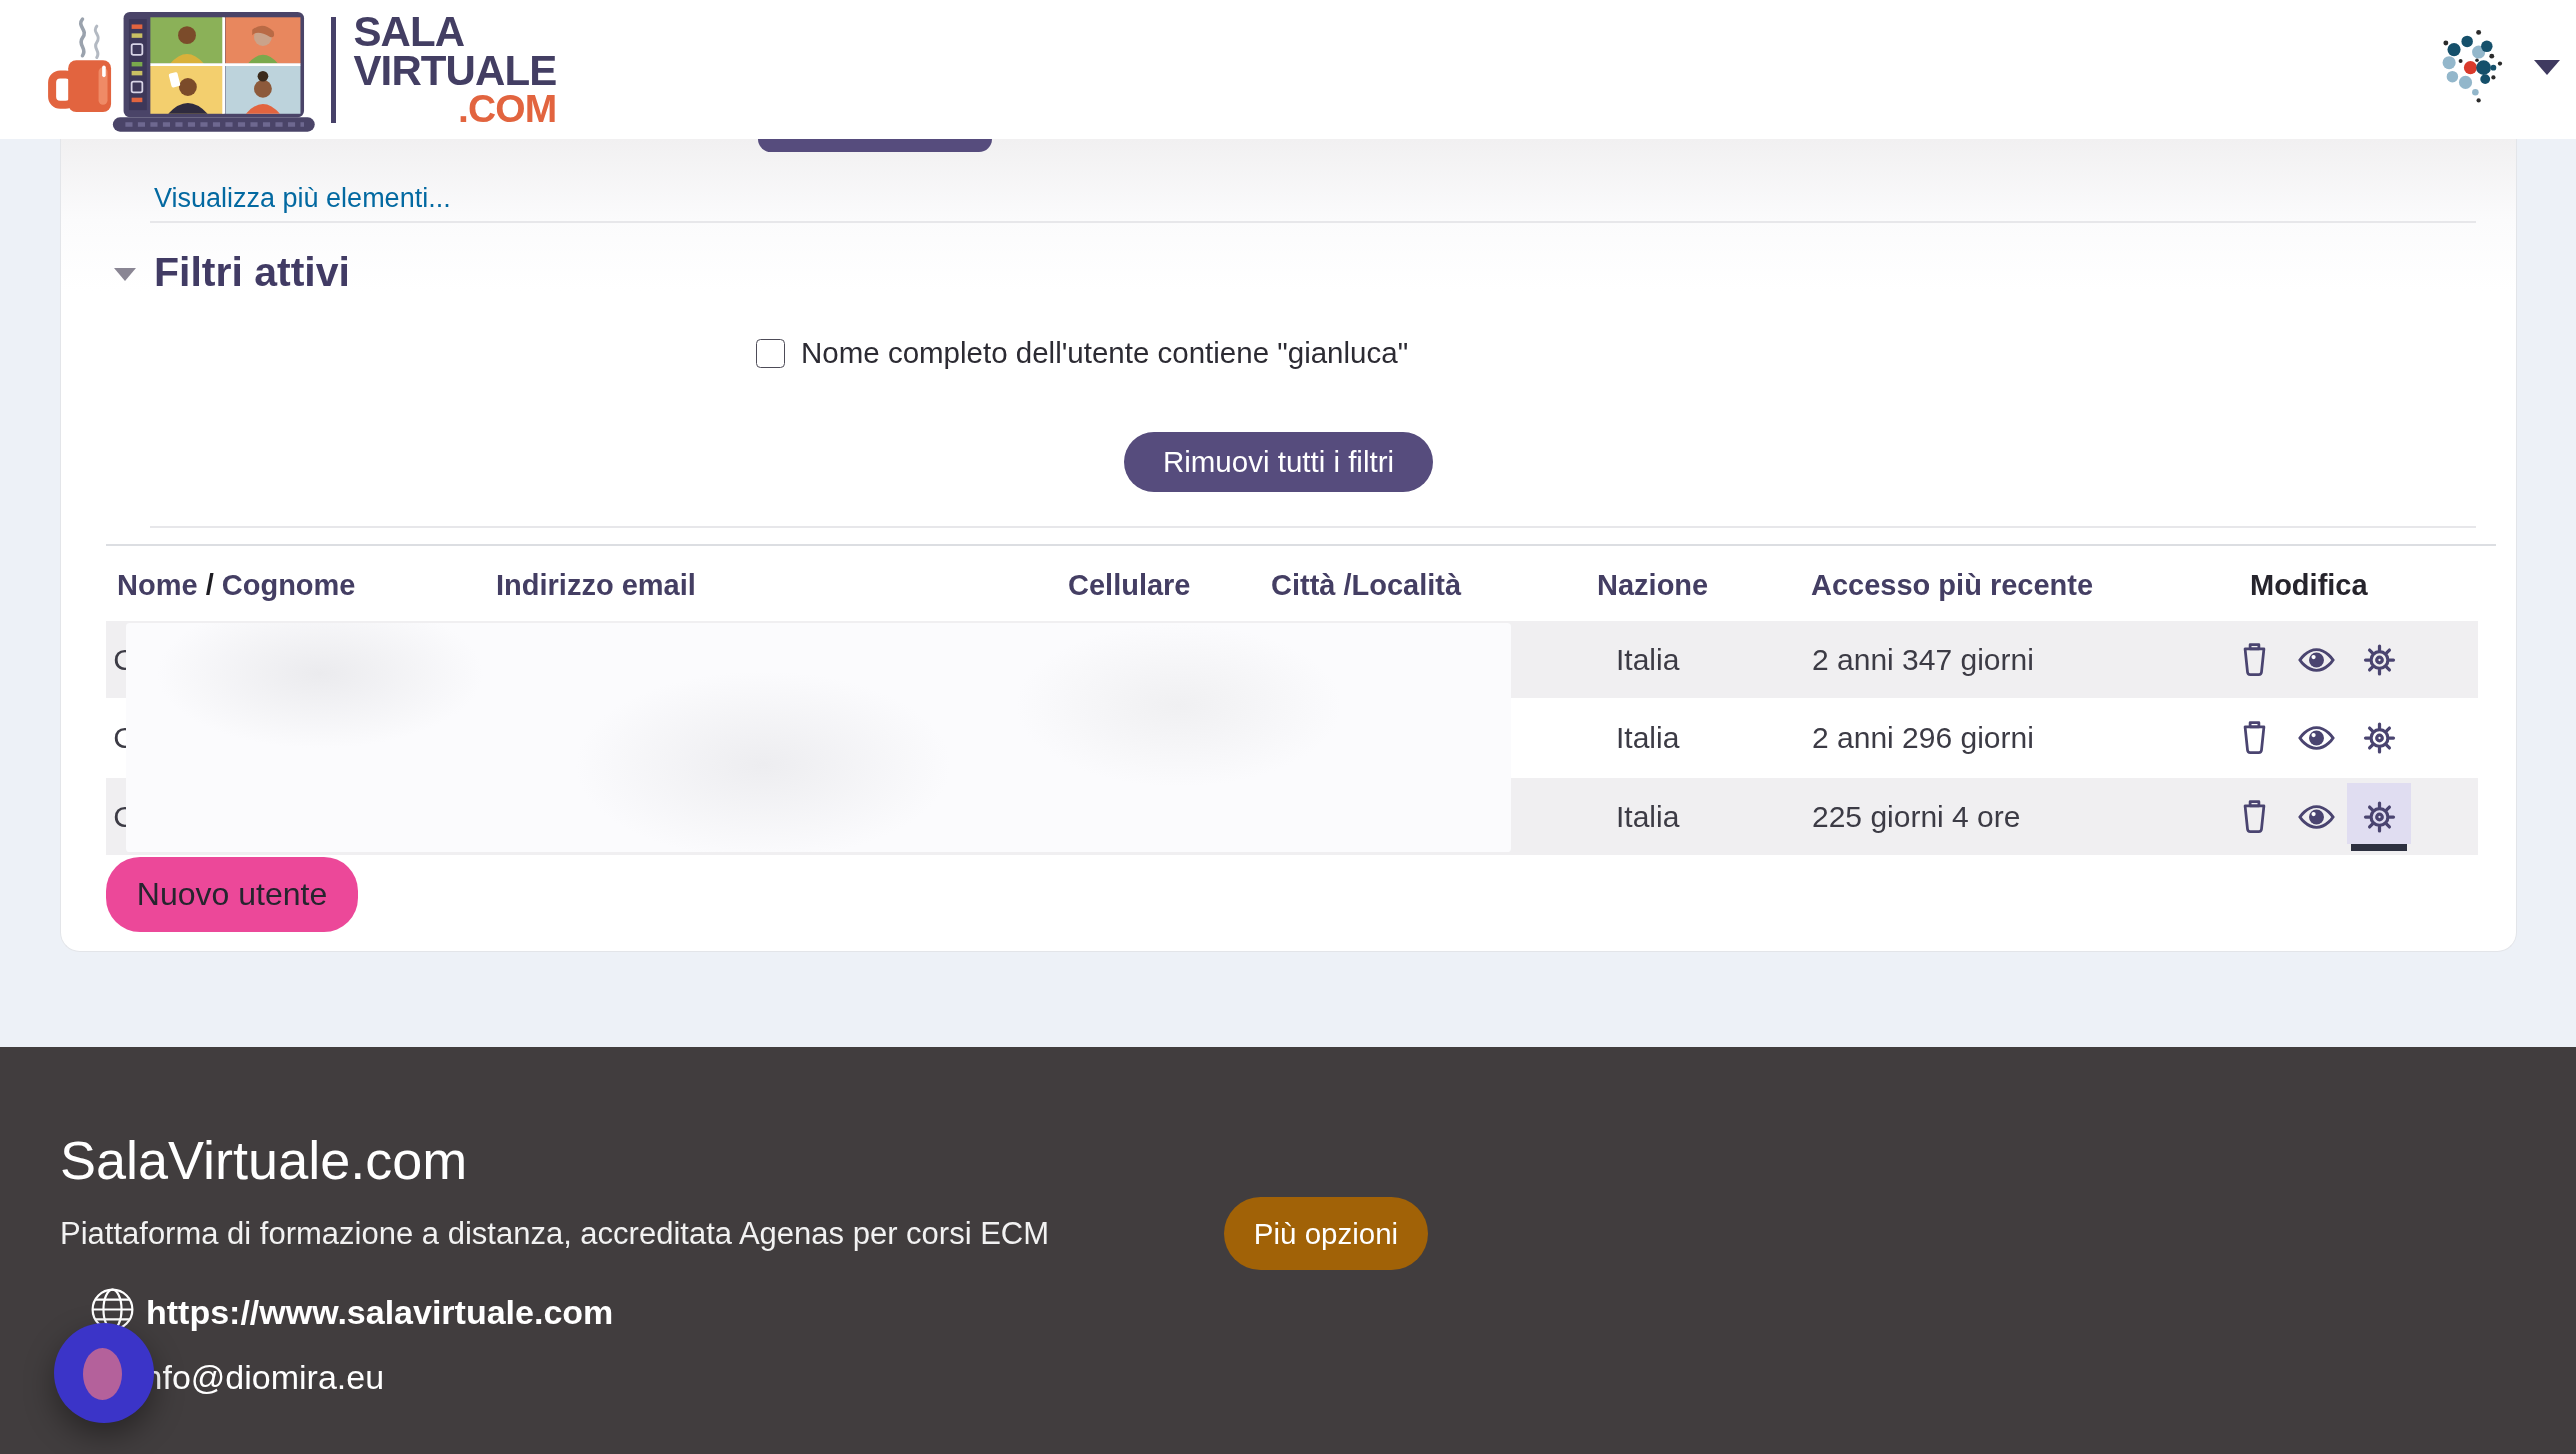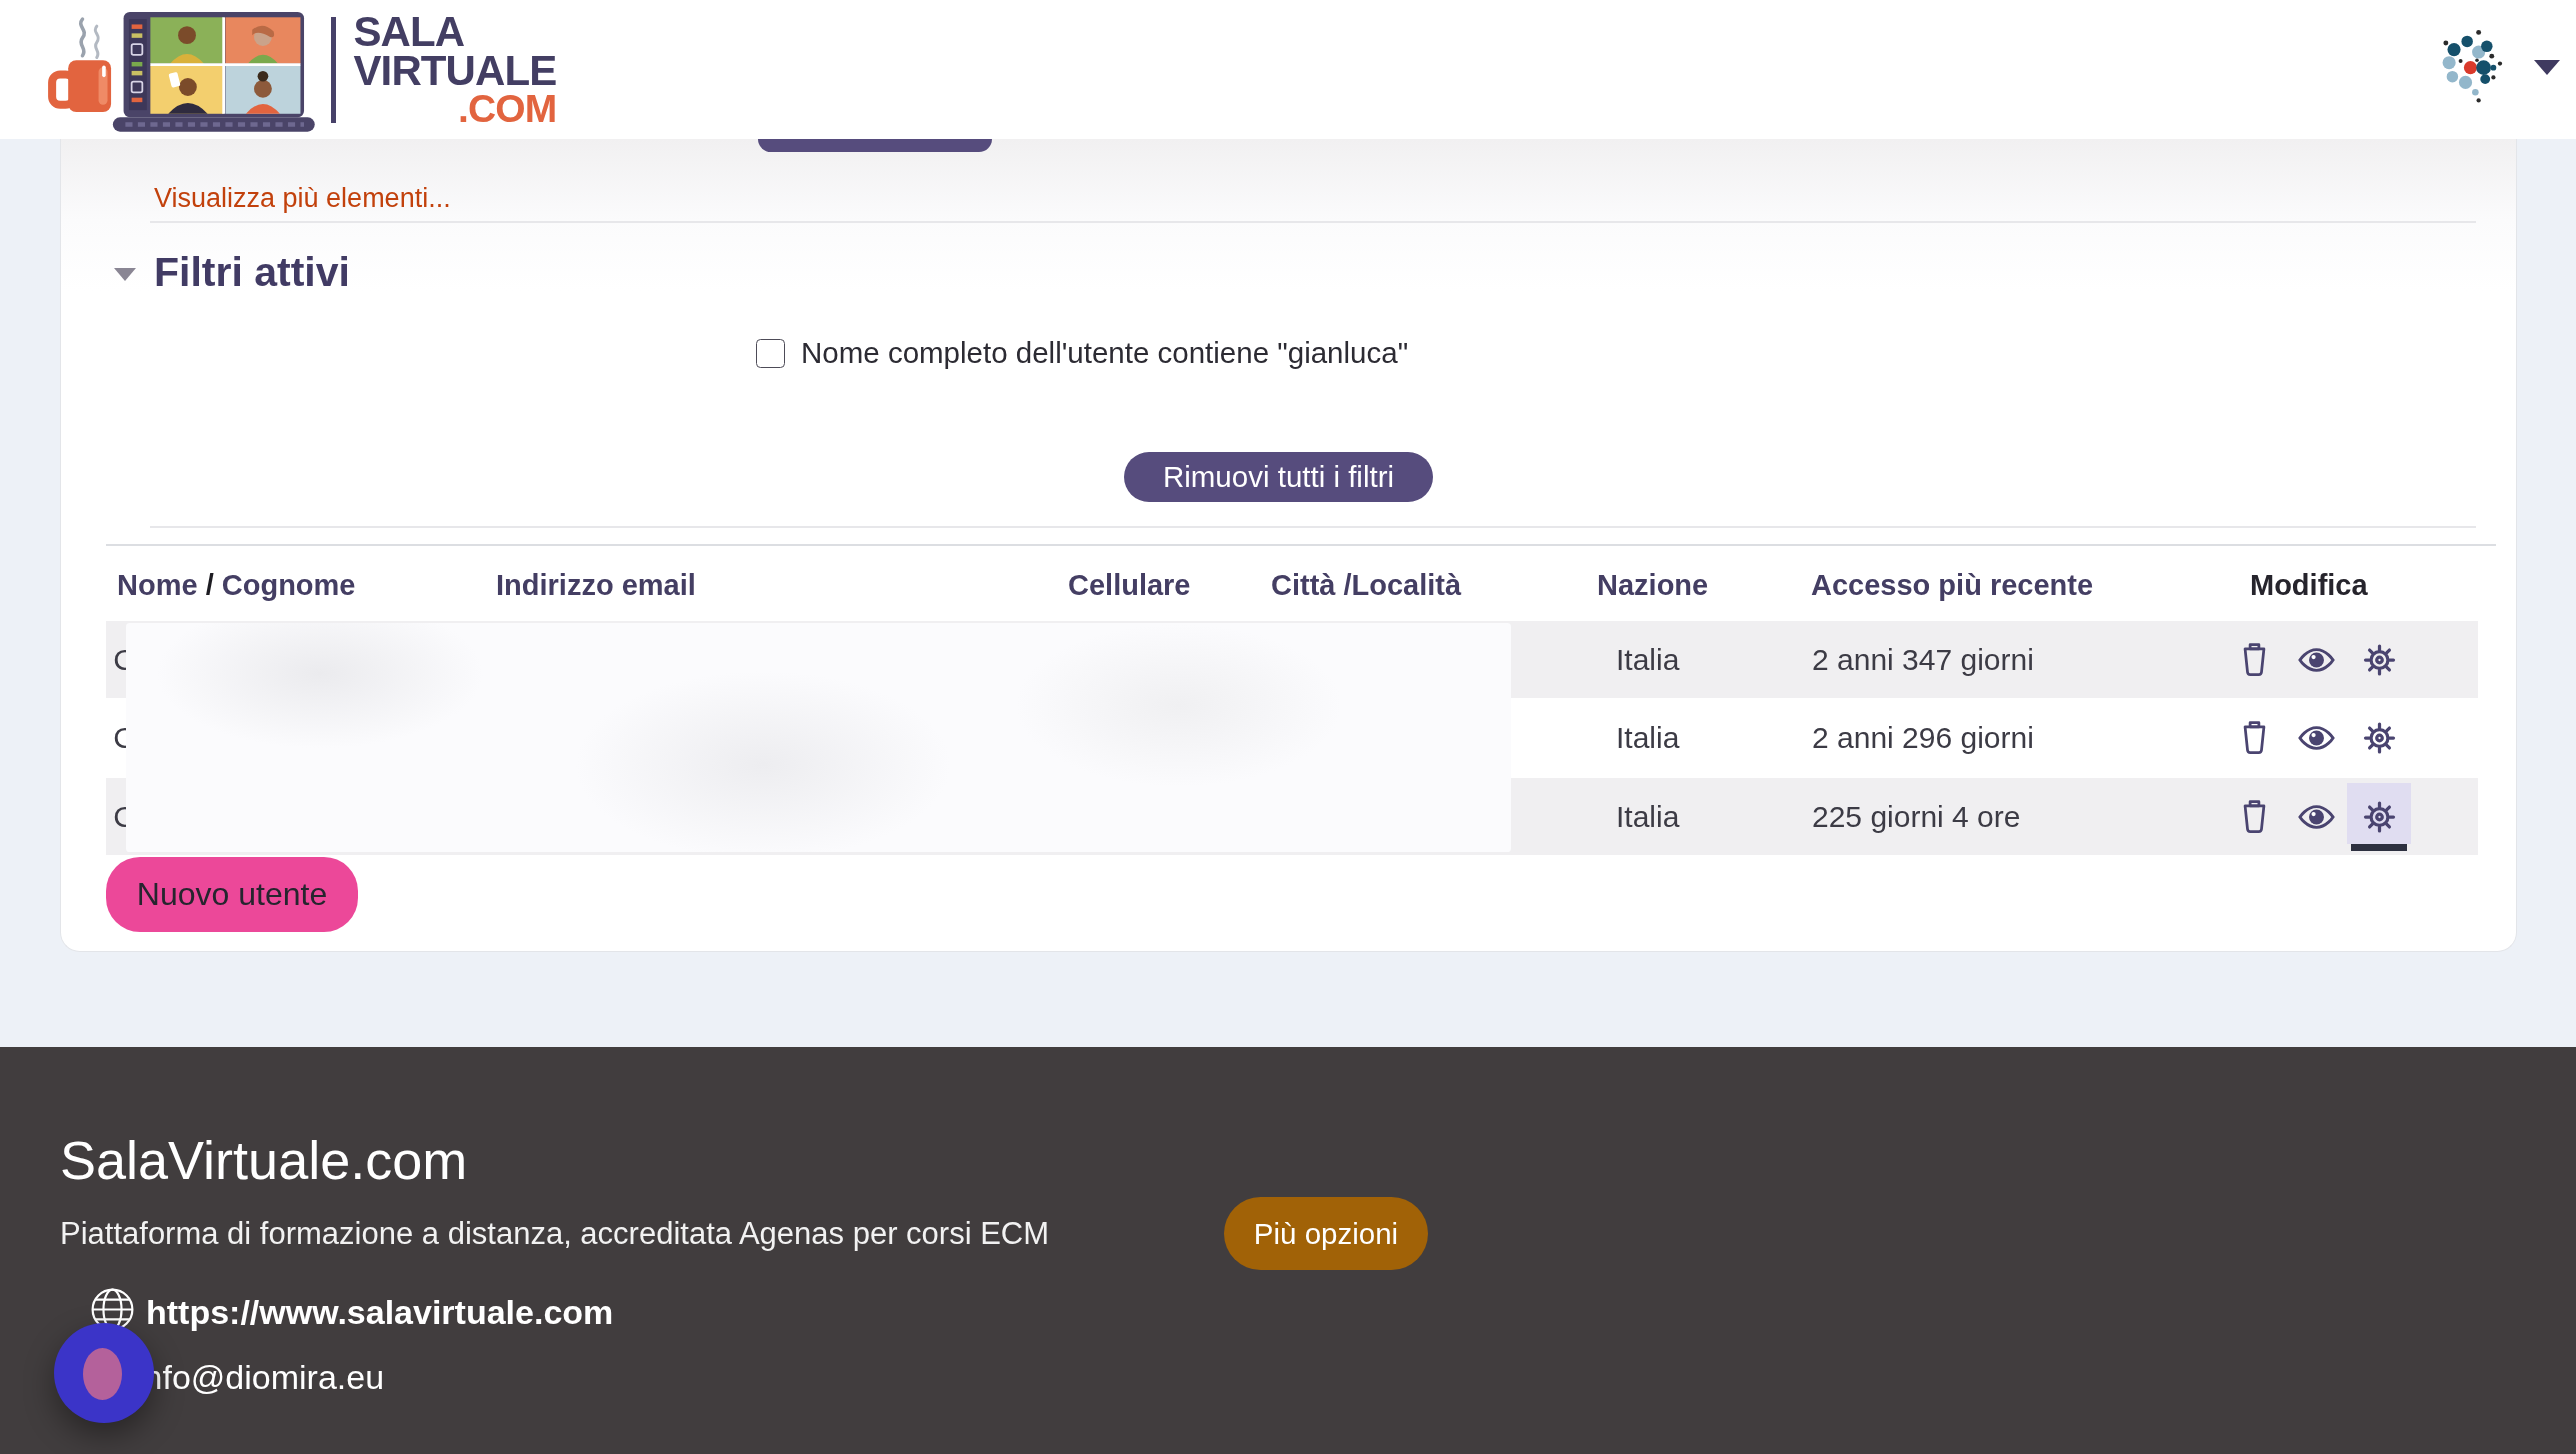--- a/index.html
+++ b/index.html
@@ -17,36 +17,36 @@
   .caret{width:0;height:0;border-left:13.4px solid transparent;border-right:13.4px solid transparent;
          border-top:15px solid #3f3a60;margin-top:3.6px;}
 
   
   .card{position:absolute;left:60px;top:139px;width:2455px;height:812px;
         background:linear-gradient(180deg,#f1f0f1 0px,#fbfbfc 81px,#ffffff 152px);
         border:0.9px solid #e3e5e9;border-top:none;border-radius:0 0 19.7px 19.7px;z-index:5;}
   .cut-button{position:absolute;left:758px;top:139px;width:234px;height:12.5px;background:#564c7d;
               border-radius:0 0 14.3px 14.3px;z-index:6;}
   .abs{position:absolute;z-index:7;}
-  .show-more{left:154px;top:183px;font-size:27px;color:#c2410c;cursor:pointer;}
+  .show-more{left:154px;top:183px;font-size:27px;color:#0369a1;cursor:pointer;}
   .hr{position:absolute;height:1.8px;background:#e7e7ea;z-index:6;}
   .hr1{left:150px;top:221px;width:2326px;}
   .hr2{left:150px;top:526px;width:2326px;}
   .hr3{left:106px;top:544px;width:2390px;background:#dcdee2;}
   .filters-caret{left:114px;top:268px;width:0;height:0;border-left:11.6px solid transparent;
                  border-right:11.6px solid transparent;border-top:13.4px solid #8a8694;cursor:pointer;}
   .filters-title{left:154px;top:249px;font-size:41px;font-weight:600;color:#413b64;margin:0;}
   .filter-check{left:756px;top:336px;display:flex;align-items:center;gap:16px;cursor:pointer;}
   .cb{width:27px;height:27px;border:1.8px solid #4d4b57;border-radius:4.5px;background:#fff;flex:0 0 auto;}
   .filter-check .lbl{font-size:29.5px;color:#2c2b33;}
   .pill{position:absolute;display:flex;align-items:center;justify-content:center;border:none;
         border-radius:34px;background:#564c7d;color:#ffffff;font-size:29.5px;
         font-family:"Liberation Sans",sans-serif;cursor:pointer;z-index:7;}
   .btn-remove-selected{left:761px;top:432px;width:349px;height:66px;}
-  .btn-remove-all{left:1124px;top:452px;width:309px;height:50px;}
+  .btn-remove-all{left:1124px;top:432px;width:309px;height:60px;}
 
   
   .th{position:absolute;top:569px;font-size:29px;font-weight:700;color:#443e63;z-index:7;cursor:pointer;}
   .th-sep{color:#1d1c22;}
   .th-modifica{color:#26242c;cursor:default;}
   .row{position:absolute;left:106px;width:2372px;height:77px;z-index:6;}
   .row.stripe{background:#f0eff1;}
   .row.plain{background:#ffffff;}
   .row .cell{position:absolute;top:50%;transform:translateY(-50%);font-size:30px;color:#3c3b45;}
   .frag{left:7.2px;width:12.5px;overflow:hidden;font-size:34px;font-weight:500;color:#2f2e38;}

